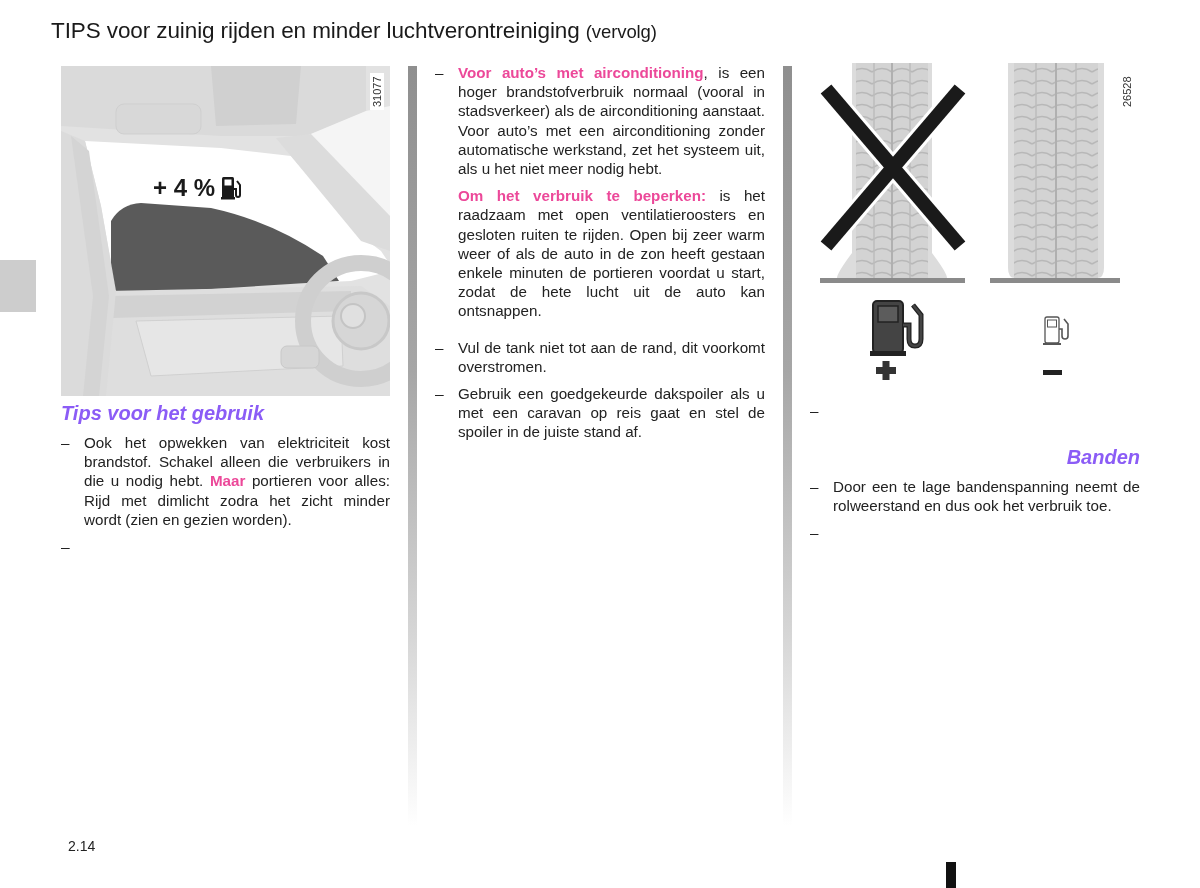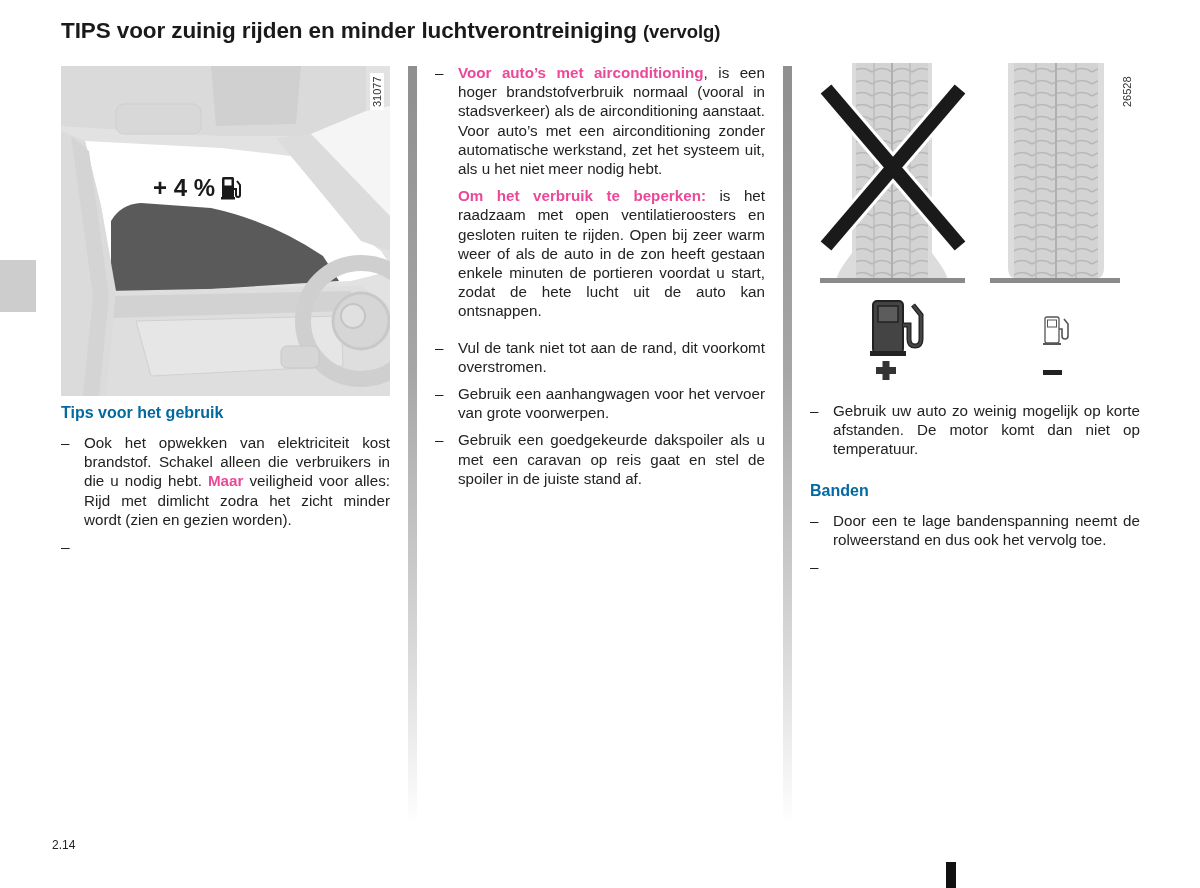--- a/index.html
+++ b/index.html
@@ -2,22 +2,22 @@
 <html><head>
 <meta charset="utf-8">
 <style>
   html, body { margin: 0; padding: 0; }
   body {
     width: 1200px; height: 888px; position: relative; overflow: hidden;
     background: #ffffff; color: #1a1a1a;
     font-family: "Liberation Sans", sans-serif;
   }
   .page-title {
-    position: absolute; left: 61px; top: 18px;
-    font-size: 22.5px; font-weight: bold; color: #1a1a1a; letter-spacing: -0.1px;
+    position: absolute; left: 51px; top: 18px;
+    font-size: 22.5px; font-weight: normal; color: #1a1a1a; letter-spacing: -0.1px;
     white-space: nowrap;
   }
   .page-title .cont { font-size: 18.5px; }
 
   .side-tab {
     position: absolute; left: 0; top: 260px; width: 36px; height: 52px;
     background: #cdcdcd;
   }
 
   .col-sep {
@@ -28,29 +28,29 @@
   .figure {
     position: absolute; background: #e4e4e4; overflow: hidden;
   }
   .fig-code {
     position: absolute; font-size: 11px; color: #333;
     transform: rotate(-90deg); transform-origin: left top; white-space: nowrap;
   }
 
   .col { position: absolute; font-size: 15.2px; line-height: 19.2px; color: #222; }
   .col h2 {
-    font-size: 16px; font-weight: bold; margin: 0 0 8px 0; color: #0369a1; line-height: 24px;
+    font-size: 20px; font-weight: bold; margin: 0 0 8px 0; color: #8b5cf6; line-height: 24px; font-style: italic;
   }
   .bullet { position: relative; padding-left: 23px; text-align: justify; margin-bottom: 8px; }
   .bullet .dash { position: absolute; left: 0; top: 0; }
   .para { padding-left: 23px; text-align: justify; margin-bottom: 17px; }
   b { font-weight: bold; color: #ec4899; }
 
   .page-number {
-    position: absolute; left: 52px; top: 838px; font-size: 12px; color: #222;
+    position: absolute; left: 68px; top: 838px; font-size: 14px; color: #222;
   }
   .edge-mark {
     position: absolute; left: 946px; top: 862px; width: 10px; height: 26px; background: #111;
   }
 </style>
 </head>
 <body>
 
 <div class="page-title">
   <span>TIPS voor zuinig rijden en minder luchtverontreiniging</span>
@@ -98,21 +98,21 @@
     <rect x="0" y="21" width="14" height="2.5" fill="#1a1a1a"></rect>
     <path d="M13 13 H15 V19 Q15 21 17 21 Q19 21 19 19 V9 L16 5" fill="none" stroke="#1a1a1a" stroke-width="2"></path>
   </svg>
   <div class="fig-code" style="left:309px; top:44px; background:#ffffff; padding:1px 3px;">31077</div>
 </div>
 
 <div class="col" style="left:61px; top:401px; width:329px;">
   <h2>Tips voor het gebruik</h2>
   <div class="bullet">
     <span class="dash">–</span>
-    <span>Ook het opwekken van elektriciteit kost brandstof. Schakel alleen die verbruikers in die u nodig hebt. </span><b>Maar</b><span> veiligheid voor alles: Rijd met dimlicht zodra het zicht minder wordt (zien en gezien worden).</span>
+    <span>Ook het opwekken van elektriciteit kost brandstof. Schakel alleen die verbruikers in die u nodig hebt. </span><b>Maar</b><span> portieren voor alles: Rijd met dimlicht zodra het zicht minder wordt (zien en gezien worden).</span>
   </div>
   <div class="bullet">
     <span class="dash">–</span>
   </div>
   <div class="bullet">
     <span class="dash">–</span>
   </div>
 </div>
 
 <div class="col" style="left:435px; top:63px; width:330px;">
@@ -122,21 +122,20 @@
   </div>
   <div class="para">
     <b>Om het verbruik te beperken:</b><span> is het raadzaam met open ventilatieroosters en gesloten ruiten te rijden. Open bij zeer warm weer of als de auto in de zon heeft gestaan enkele minuten de portieren voordat u start, zodat de hete lucht uit de auto kan ontsnappen.</span>
   </div>
   <div class="bullet">
     <span class="dash">–</span>
     <span>Vul de tank niet tot aan de rand, dit voor­komt overstromen.</span>
   </div>
   <div class="bullet">
     <span class="dash">–</span>
-    <span>Gebruik een aanhangwagen voor het vervoer van grote voorwerpen.</span>
   </div>
   <div class="bullet">
     <span class="dash">–</span>
     <span>Gebruik een goedgekeurde dakspoiler als u met een caravan op reis gaat en stel de spoiler in de juiste stand af.</span>
   </div>
 </div>
 
 <div style="position:absolute; left:812px; top:63px; width:330px; height:330px; background:#ffffff;">
   <svg width="330" height="330" viewBox="0 0 330 330">
     <defs>
@@ -192,26 +191,25 @@
     <g>
       <rect x="231" y="307" width="19" height="5" fill="#222"></rect>
     </g>
   </svg>
   <div class="fig-code" style="left:309px; top:44px;">26528</div>
 </div>
 
 <div class="col" style="left:810px; top:401px; width:330px;">
   <div class="bullet">
     <span class="dash">–</span>
-    <span>Gebruik uw auto zo weinig mogelijk op korte afstanden. De motor komt dan niet op temperatuur.</span>
-  </div>
-  <h2 style="margin-top:20px;">Banden</h2>
-  <div class="bullet">
-    <span class="dash">–</span>
-    <span>Door een te lage bandenspanning neemt de rolweerstand en dus ook het vervolg toe.</span>
+  </div>
+  <h2 style="margin-top:44px;text-align:right;">Banden</h2>
+  <div class="bullet">
+    <span class="dash">–</span>
+    <span>Door een te lage bandenspanning neemt de rolweerstand en dus ook het verbruik toe.</span>
   </div>
   <div class="bullet">
     <span class="dash">–</span>
   </div>
 </div>
 
 <div class="page-number">2.14</div>
 <div class="edge-mark"></div>
 
 </body></html>

